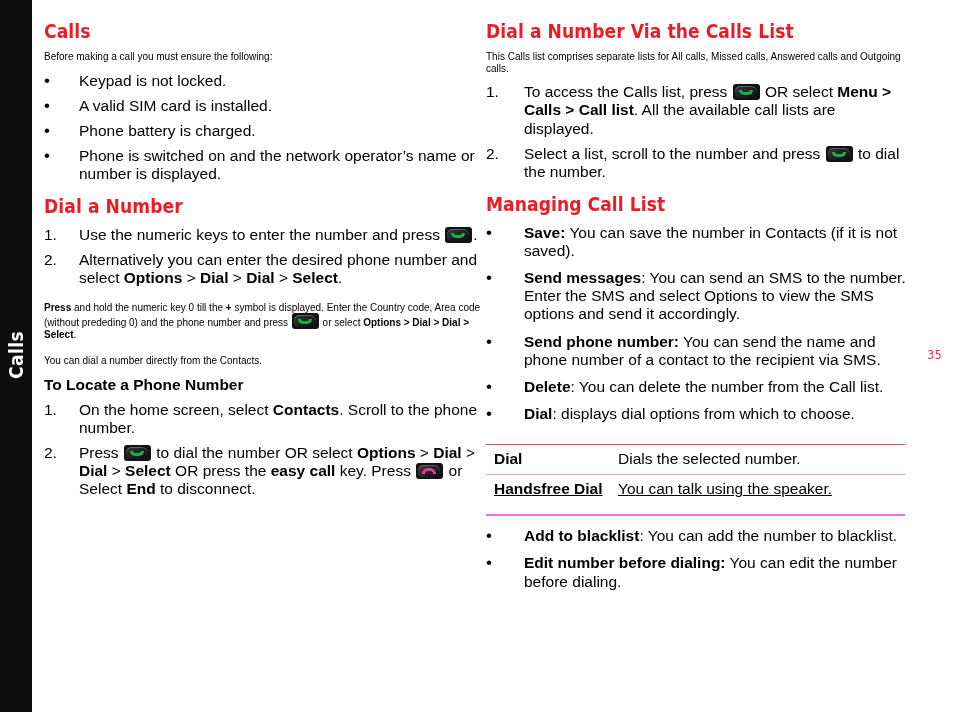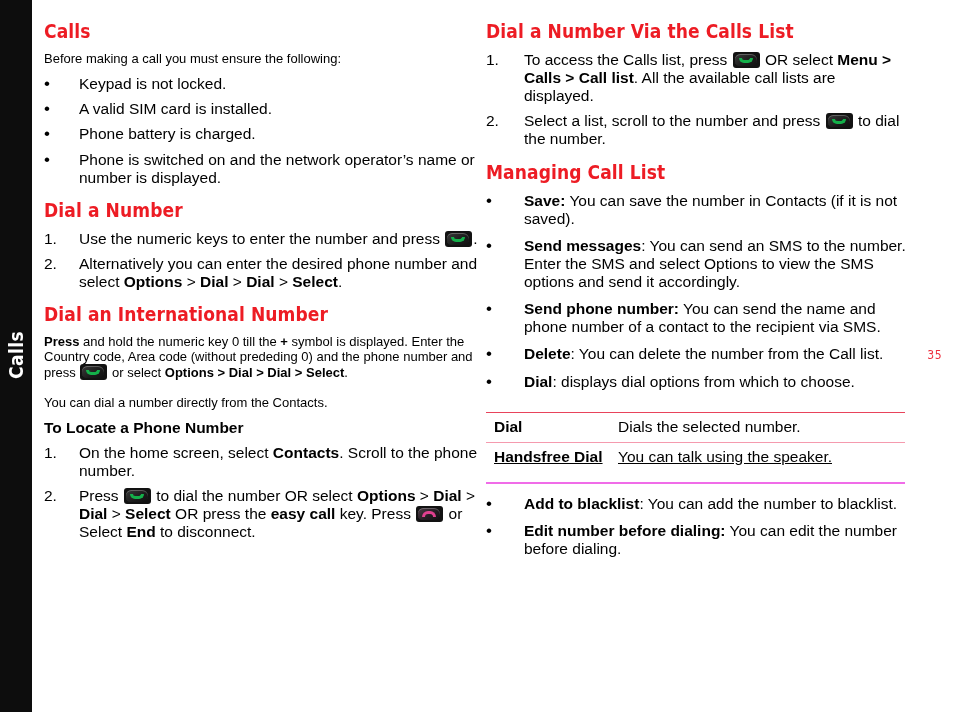--- a/index.html
+++ b/index.html
@@ -67,21 +67,21 @@
     font-weight: bold;
     font-size: 19px;
     letter-spacing: 0.1px;
     line-height: 1.05;
   }
   .sec { margin-bottom: 14px; }
   .sec:last-child { margin-bottom: 0; }
 
   p.body {
     margin: 0 0 9px 0;
-    font-size: 13px;
+    font-size: 10px;
     line-height: 1.17;
   }
   p.body:last-child { margin-bottom: 12px; }
 
   p.subhead {
     margin: 0 0 1px 0;
     font-size: 15.5px;
     font-weight: bold;
     line-height: 1.17;
   }
@@ -237,21 +237,20 @@
           <span class="keyicon"><span class="key-body"></span><span class="handset"></span></span><span>.</span></span>
       </li>
       <li>
         <span class="marker">2.</span>
         <span class="litext"><span>Alternatively you can enter the desired phone number and select </span><b>Options</b><span> &gt; </span><b>Dial</b><span> &gt; </span><b>Dial</b><span> &gt; </span><b>Select</b><span>.</span></span>
       </li>
     </ol>
   </section>
 
   <section class="sec">
-    <h2 class="sec-head">Dial an International Number</h2>
     <p class="body"><b>Press</b><span> and hold the numeric key 0 till the </span><b>+</b><span> symbol is displayed. Enter the Country code, Area code (without prededing 0) and the phone number and press</span>
       <span class="keyicon"><span class="key-body"></span><span class="handset"></span></span><span> or select </span><b>Options &gt; Dial &gt; Dial &gt; Select</b><span>.</span></p>
   </section>
 
   <section class="sec">
     <p class="body">You can dial a number directly from the Contacts.</p>
     <p class="subhead">To Locate a Phone Number</p>
     <div class="spacer-sm"></div>
     <ol class="numlist">
       <li>
@@ -266,20 +265,21 @@
       </li>
     </ol>
   </section>
 
 </div>
 
 <div id="col-right" class="column">
 
   <section class="sec">
     <h2 class="sec-head">Dial a Number Via the Calls List</h2>
+    <p class="body">This Calls list comprises separate lists for All calls, Missed calls, Answered calls and Outgoing calls.</p>
     <ol class="numlist">
       <li>
         <span class="marker">1.</span>
         <span class="litext"><span>To access the Calls list, press</span>
           <span class="keyicon"><span class="key-body"></span><span class="handset"></span></span><span> OR select </span><b>Menu &gt; Calls &gt; Call list</b><span>. All the available call lists are displayed.</span></span>
       </li>
       <li>
         <span class="marker">2.</span>
         <span class="litext"><span>Select a list, scroll to the number and press</span>
           <span class="keyicon"><span class="key-body"></span><span class="handset"></span></span><span> to dial the number.</span></span>

